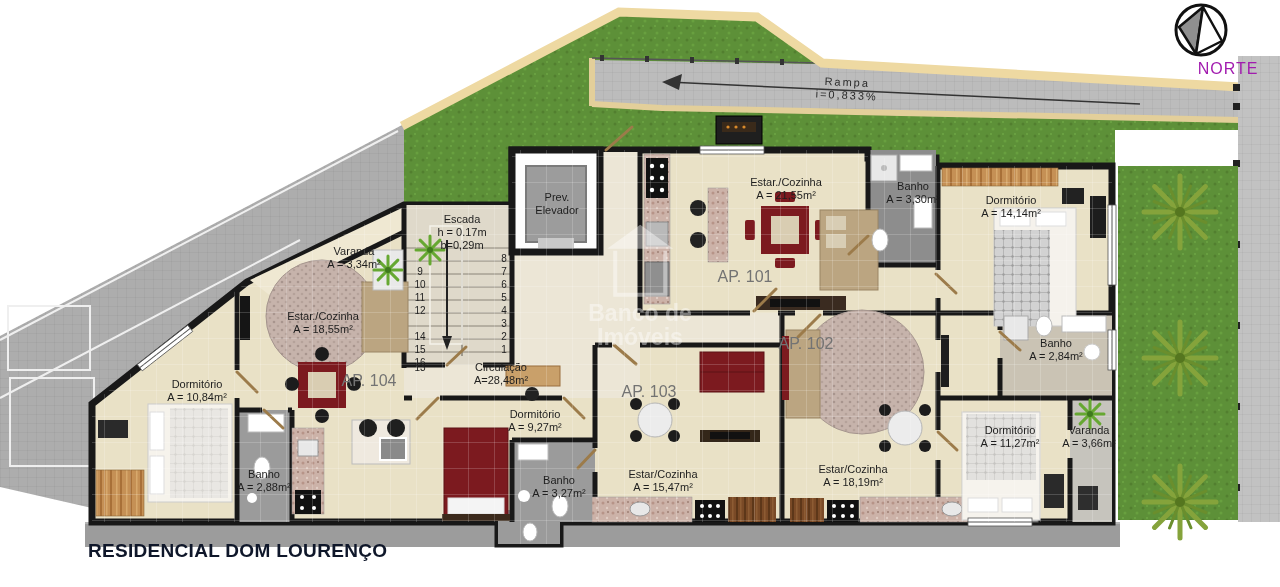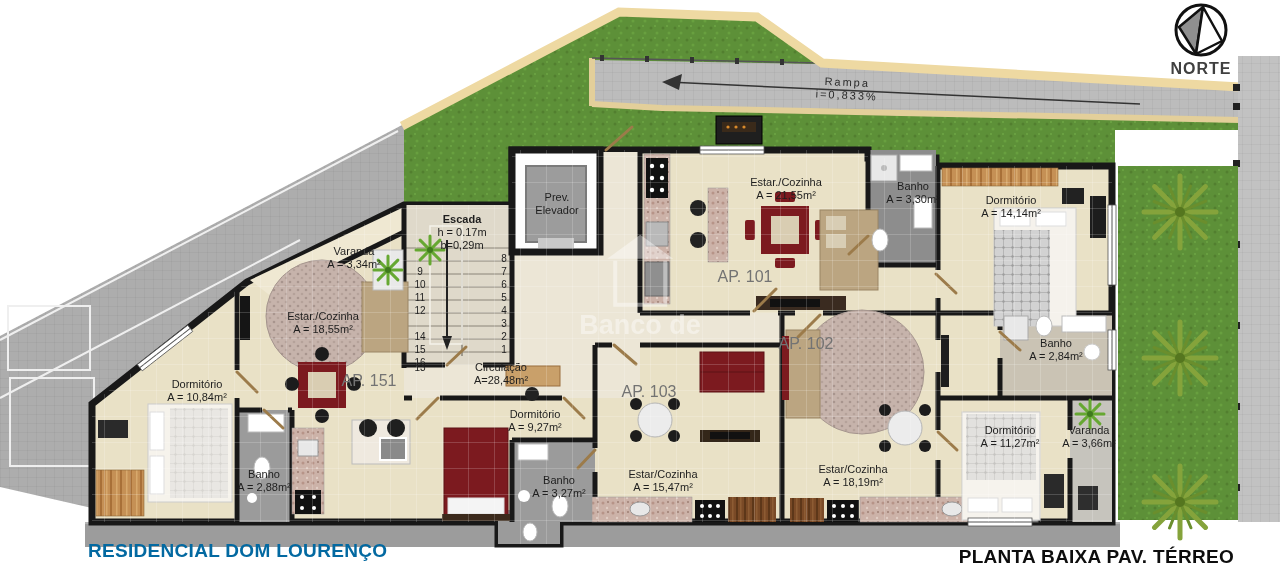--- a/index.html
+++ b/index.html
@@ -6,31 +6,31 @@
   #stage{position:relative;width:1280px;height:587px;overflow:hidden;background:#ffffff;
          font-family:"Liberation Sans",sans-serif;}
   #plan-svg{position:absolute;left:0;top:0;width:1280px;height:587px;}
   .lbl{position:absolute;transform:translate(-50%,-50%);text-align:center;
        font-size:11px;line-height:1.18;color:#1e1e1e;white-space:nowrap;}
   .lbl span{display:block;}
   .lbl .nm{font-weight:400;}
   .ap-lbl{position:absolute;transform:translate(-50%,-50%);font-size:16px;font-weight:400;
           color:#737373;white-space:nowrap;}
   .stair-num{position:absolute;transform:translate(-50%,-50%);font-size:10px;color:#222;}
-  .escada-lbl .nm{font-weight:700;}
+  .escada-lbl .nm{font-weight:400;}
   .ramp-lbl{transform:translate(-50%,-50%) rotate(2.6deg);letter-spacing:2px;font-size:11px;color:#2a2a2a;}
   .ramp-lbl span{display:block;}
-  .compass-lbl{position:absolute;transform:translate(-50%,-50%);font-weight:700;font-size:16px;
-               letter-spacing:1px;color:#404040;}
+  .compass-lbl{position:absolute;transform:translate(-50%,-50%);font-weight:400;font-size:16px;
+               letter-spacing:1px;color:#a21caf;margin-left:27px;}
   .footer-left{position:absolute;left:88px;top:541px;font-weight:700;font-size:19px;
-               line-height:19.5px;color:#0369a1;letter-spacing:.3px;}
+               line-height:19.5px;color:#0f172a;letter-spacing:.3px;}
   .footer-right{position:absolute;right:46px;top:546px;font-weight:700;font-size:19px;color:#0d0d0d;
                 letter-spacing:.3px;}
   .watermark{position:absolute;left:640px;top:300px;transform:translate(-50%,-50%);
-             text-align:center;color:rgba(255,255,255,.42);font-weight:700;font-size:27px;
+             text-align:center;color:rgba(255,255,255,.42);font-weight:700;font-size:23px;
              line-height:1.05;pointer-events:none;}
   .watermark .wm-house{width:54px;height:46px;margin:0 auto 4px;border:4px solid rgba(255,255,255,.42);
              border-top:none;position:relative;box-sizing:border-box;}
   .watermark .wm-roof{position:absolute;left:50%;top:-26px;transform:translateX(-50%);
              width:0;height:0;border-left:33px solid transparent;border-right:33px solid transparent;
              border-bottom:24px solid rgba(255,255,255,.42);}
 </style>
 </head>
 <body>
 
@@ -547,21 +547,21 @@
   </div>
   <div class="lbl" style="left:559px;top:487px;">
     <span>Banho</span>
     <span>A = 3,27m²</span>
   </div>
   <div class="lbl" style="left:535px;top:421px;">
     <span>Dormitório</span>
     <span>A = 9,27m²</span>
   </div>
 
-  <div class="ap-lbl" style="left:369px;top:381px;">AP. 151</div>
+  <div class="ap-lbl" style="left:369px;top:381px;">AP. 104</div>
   <div class="lbl" style="left:323px;top:323px;">
     <span>Estar./Cozinha</span>
     <span>A = 18,55m²</span>
   </div>
   <div class="lbl" style="left:264px;top:481px;">
     <span>Banho</span>
     <span>A = 2,88m²</span>
   </div>
   <div class="lbl" style="left:197px;top:391px;">
     <span>Dormitório</span>
@@ -570,20 +570,20 @@
   <div class="lbl" style="left:354px;top:258px;">
     <span>Varanda</span>
     <span>A = 3,34m²</span>
   </div>
 
   <div class="watermark">
     <div class="wm-house">
         <div class="wm-roof"></div>
       </div>
     <div>Banco de</div>
+    <div>Imóveis</div>
   </div>
 
   <div class="footer-left">
     <div>RESIDENCIAL DOM LOURENÇO</div>
   </div>
-  <div class="footer-right">PLANTA BAIXA PAV. TÉRREO</div>
 
 </div>
 
 </body></html>

